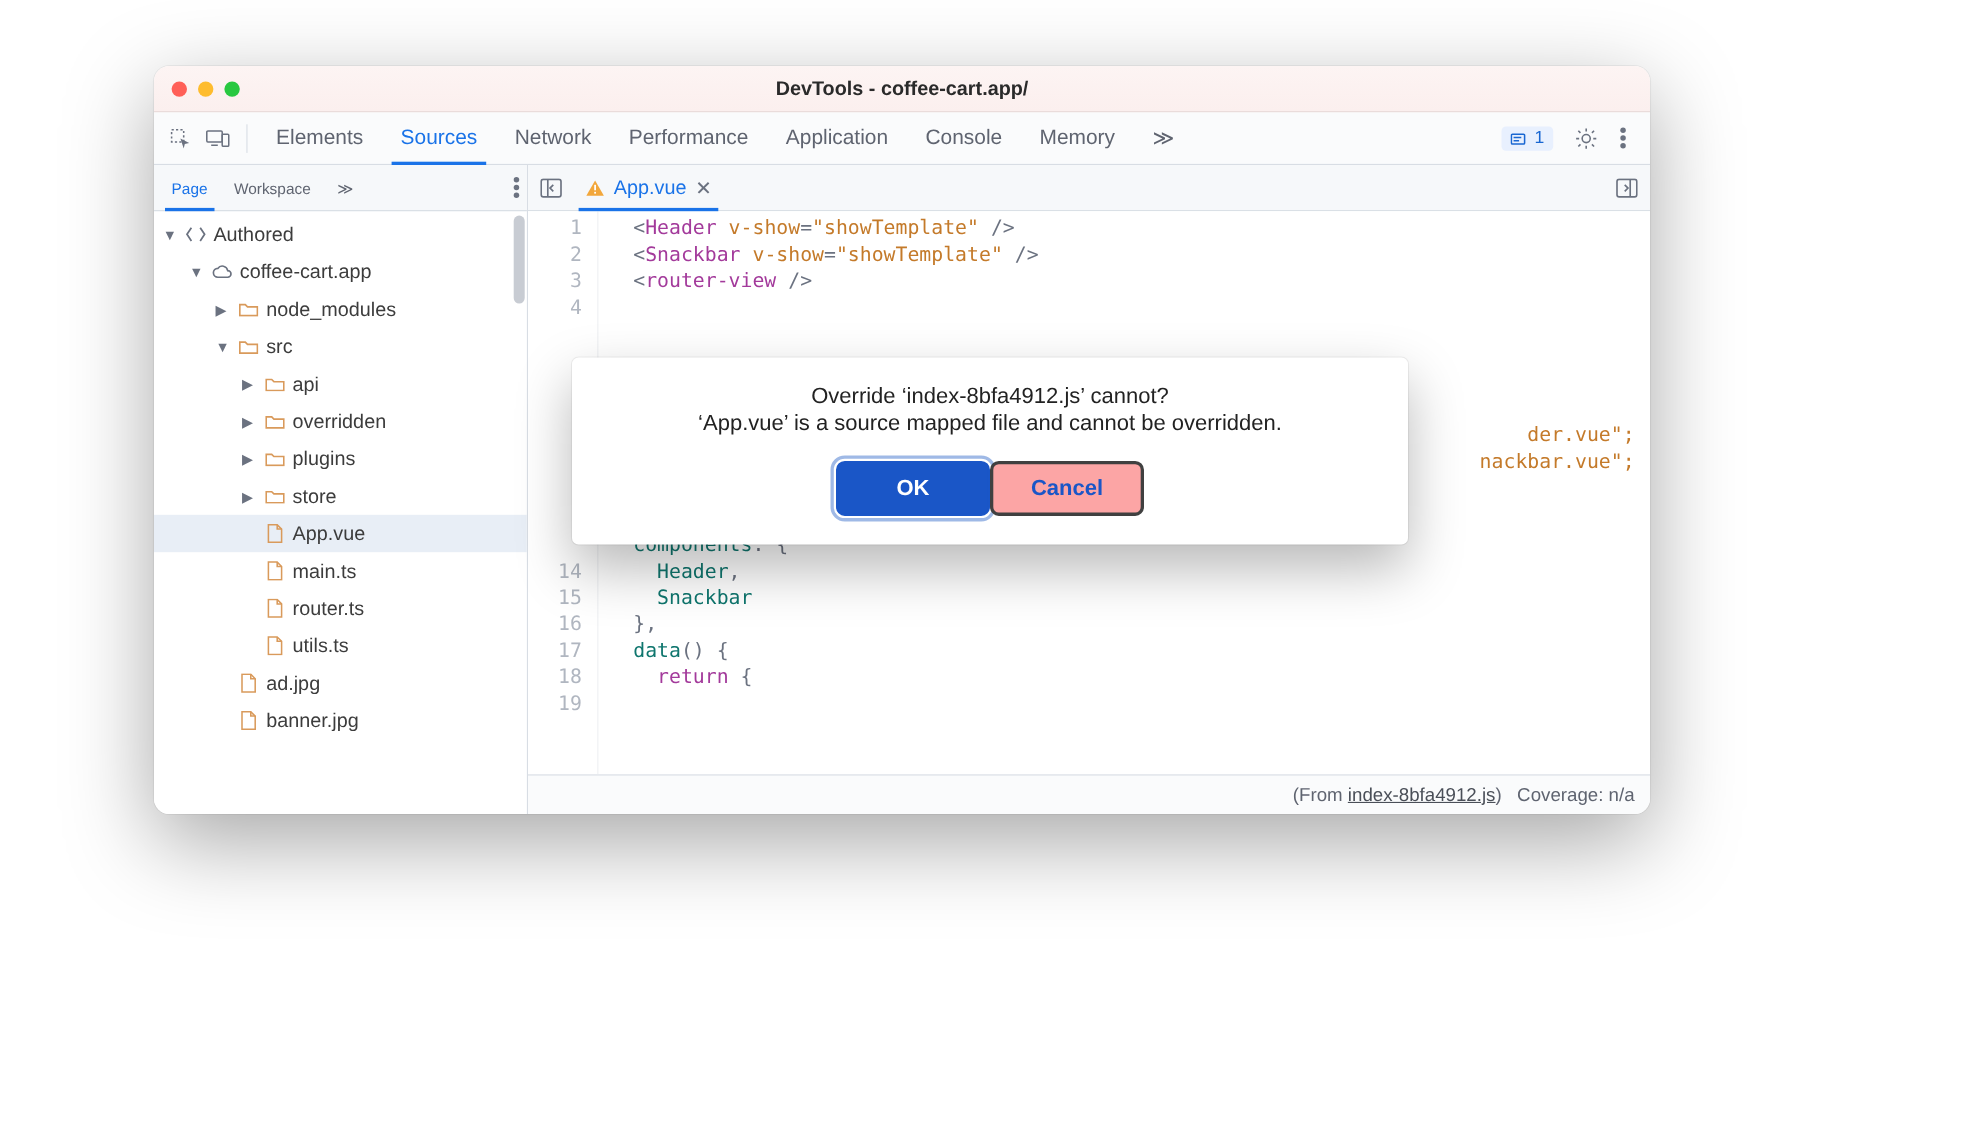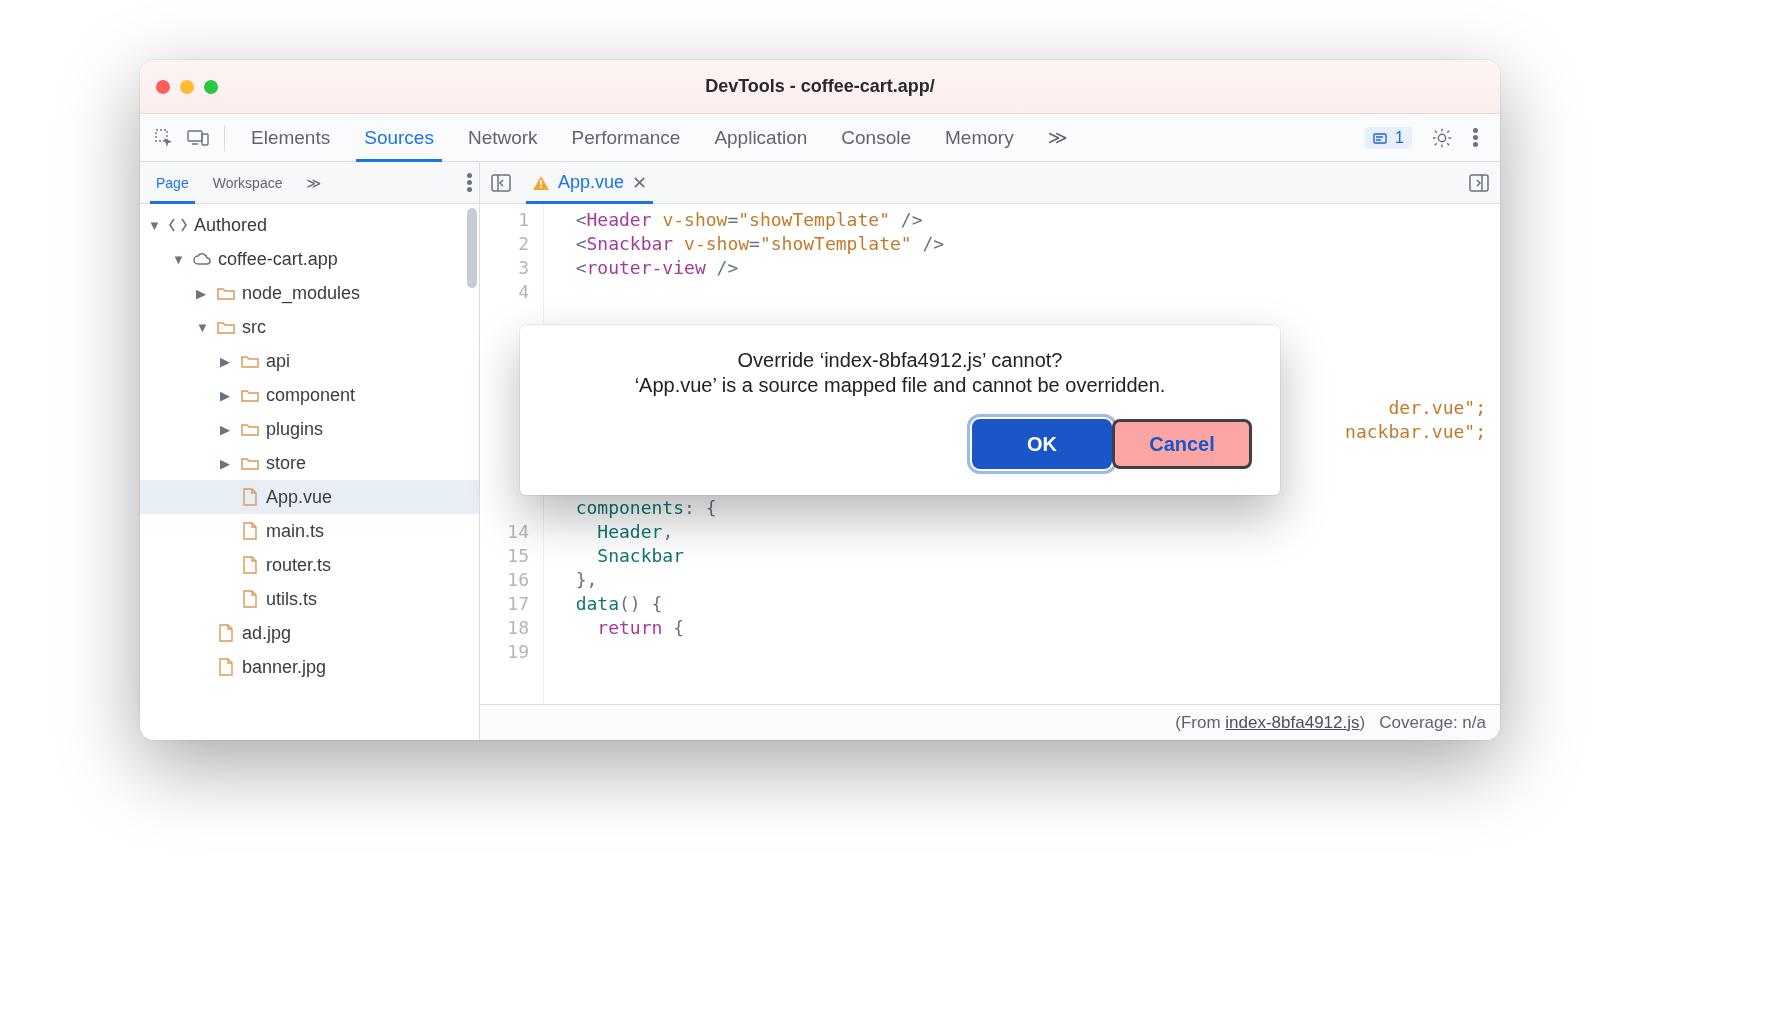--- a/index.html
+++ b/index.html
@@ -18,21 +18,21 @@
   width: 1360px;
   height: 680px;
   background: #fff;
   border-radius: 14px;
   box-shadow: 0 25px 80px rgba(0,0,0,0.35), 0 0 0 1px rgba(0,0,0,0.05);
   overflow: hidden;
   display: flex;
   flex-direction: column;
 }
 .titlebar {
-  height: 54px;
+  height: 42px;
   background: linear-gradient(#fdf4f3,#fbefee);
   display: flex;
   align-items: center;
   padding: 16px 16px;
   position: relative;
   border-bottom: 1px solid #e8d9d8;
 }
 .traffic {
   display: flex;
   gap: 10px;
@@ -207,21 +207,21 @@
   border-radius:6px;
   box-shadow:0 22px 50px rgba(0,0,0,0.28), 0 0 0 1px rgba(0,0,0,0.06);
   padding: 22px 28px 26px;
   text-align:center;
   font-size:20px;
   color:#222;
 }
 .dialog .line{margin:2px 0;}
 .dbtns{
   margin-top:22px;
-  display:flex;justify-content:flex-end;
+  display:flex;justify-content:center;
 }
 .btn {
   min-width:140px;
   height:50px;
   border-radius:8px;
   font-size:20px;font-weight:600;
   display:flex;align-items:center;justify-content:center;
   border:3px solid #404040;
   background:#fca5a5;color:#1a56c7;
 }
@@ -359,21 +359,21 @@
             </span>
             <span>api</span>
           </div>
         <div class="tr" style="padding-left:80px;">
             <span class="tw">▶</span>
             <span class="fi">
               <svg width="18" height="14" viewBox="0 0 18 14">
                 <path d="M1 3h5l2 2h9v8H1z" fill="none" stroke="#d99a5b" stroke-width="1.5"></path>
               </svg>
             </span>
-            <span>component</span>
+            <span>overridden</span>
           </div>
         <div class="tr" style="padding-left:80px;">
             <span class="tw">▶</span>
             <span class="fi">
               <svg width="18" height="14" viewBox="0 0 18 14">
                 <path d="M1 3h5l2 2h9v8H1z" fill="none" stroke="#d99a5b" stroke-width="1.5"></path>
               </svg>
             </span>
             <span>plugins</span>
           </div>

